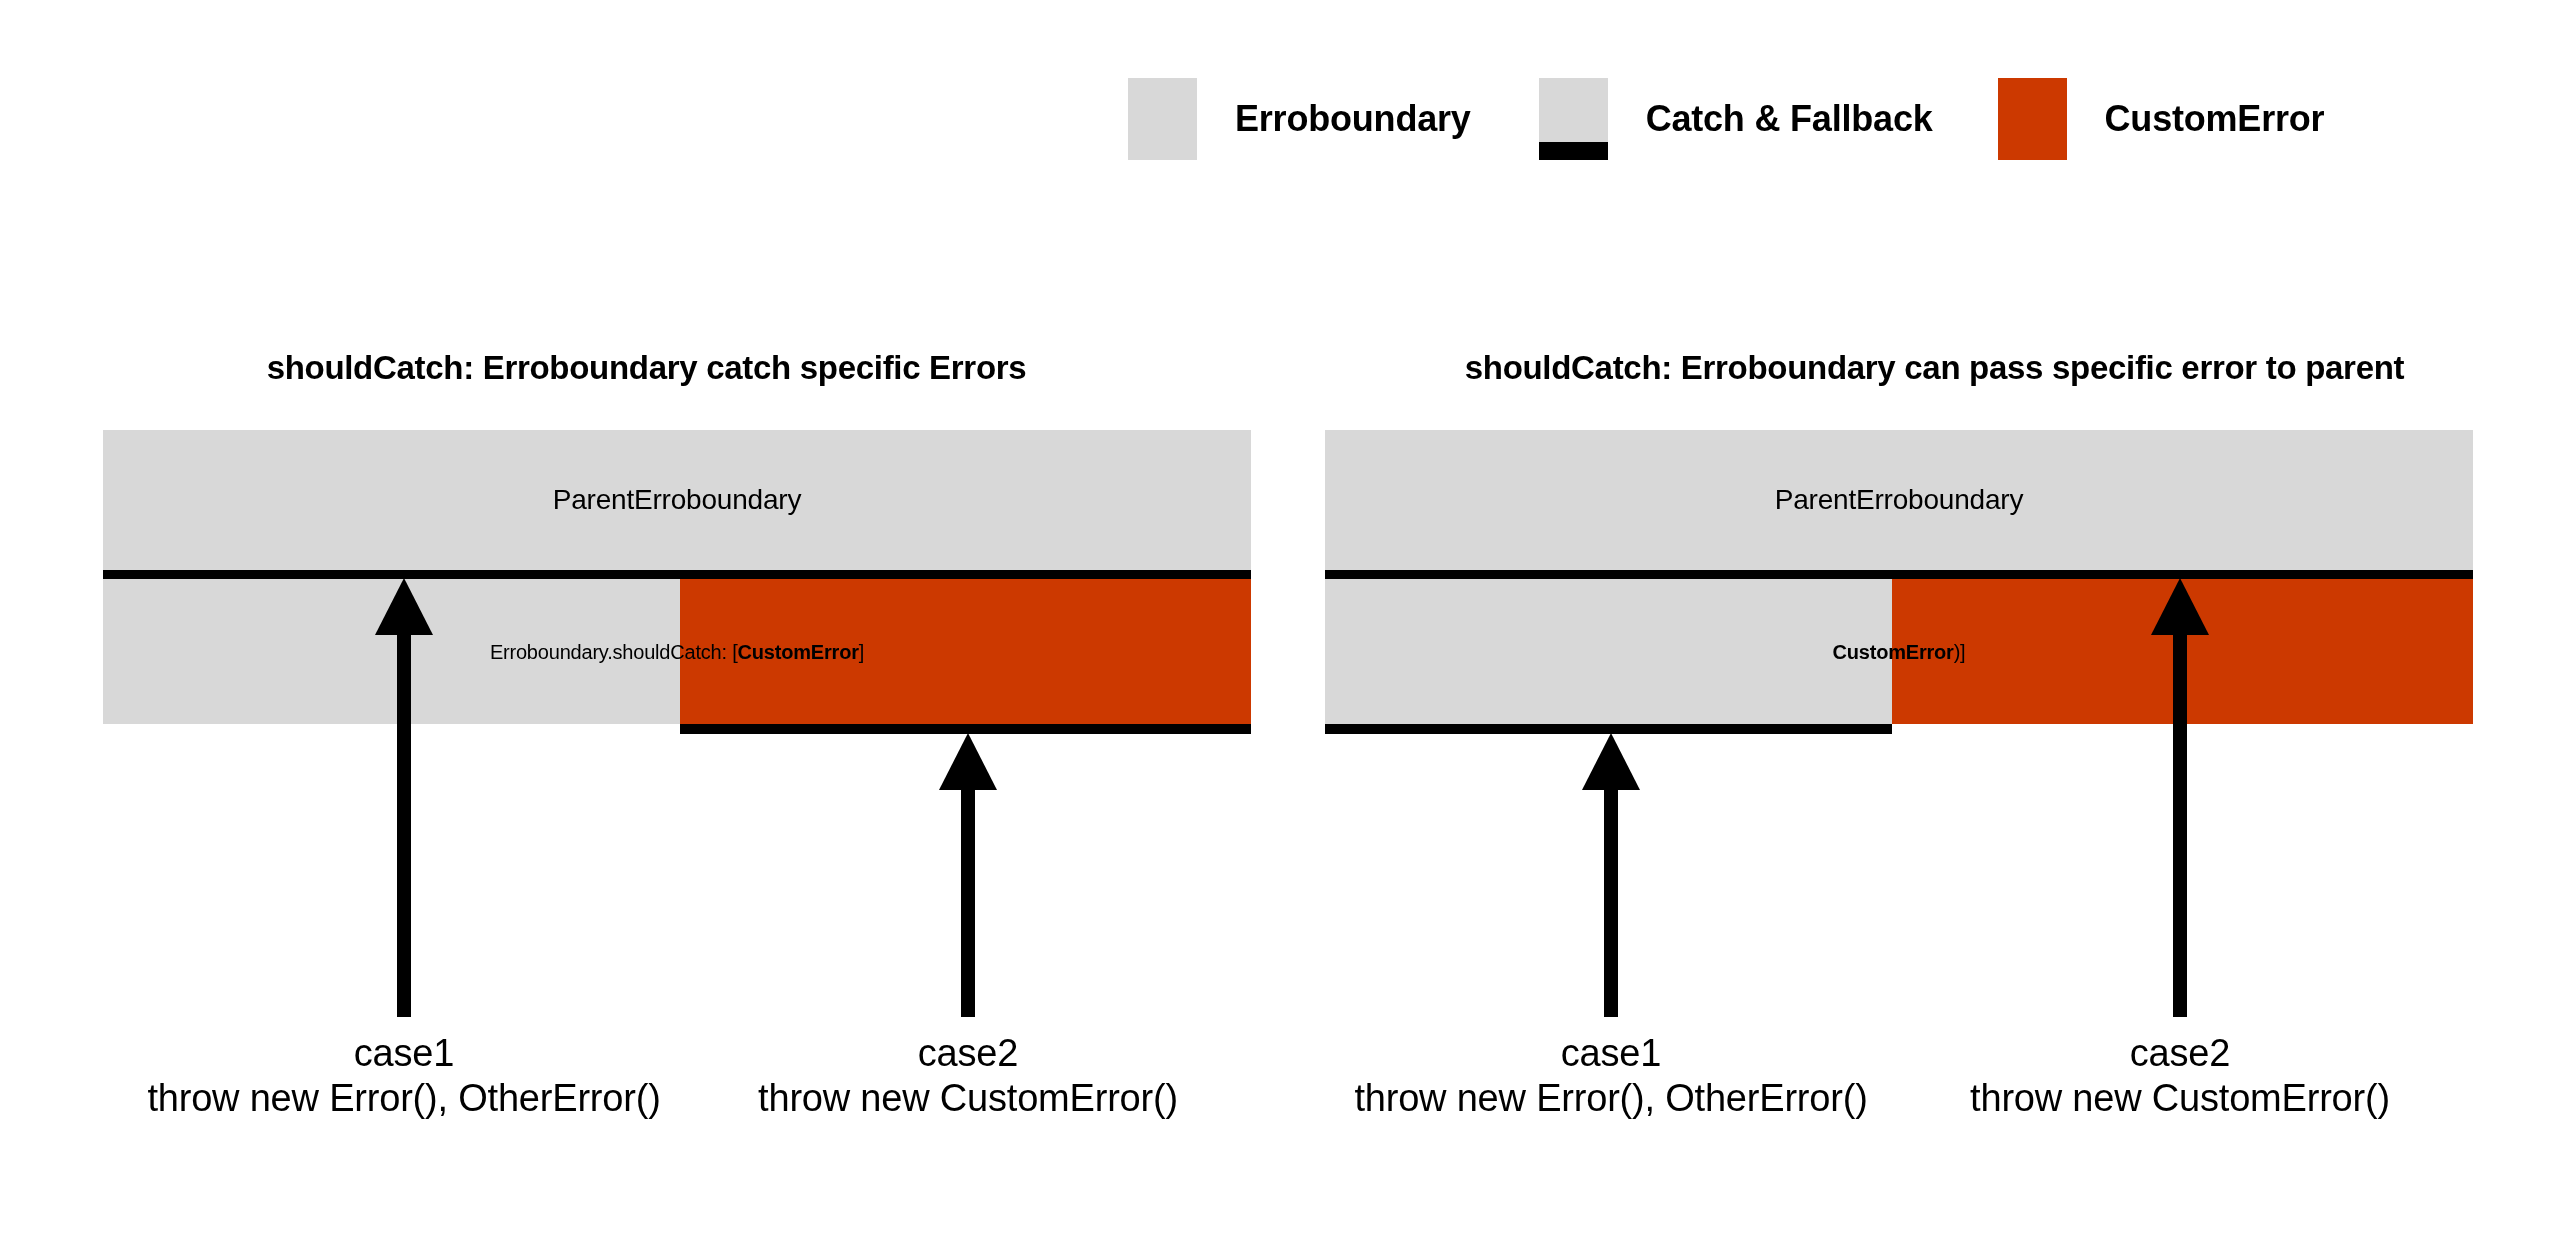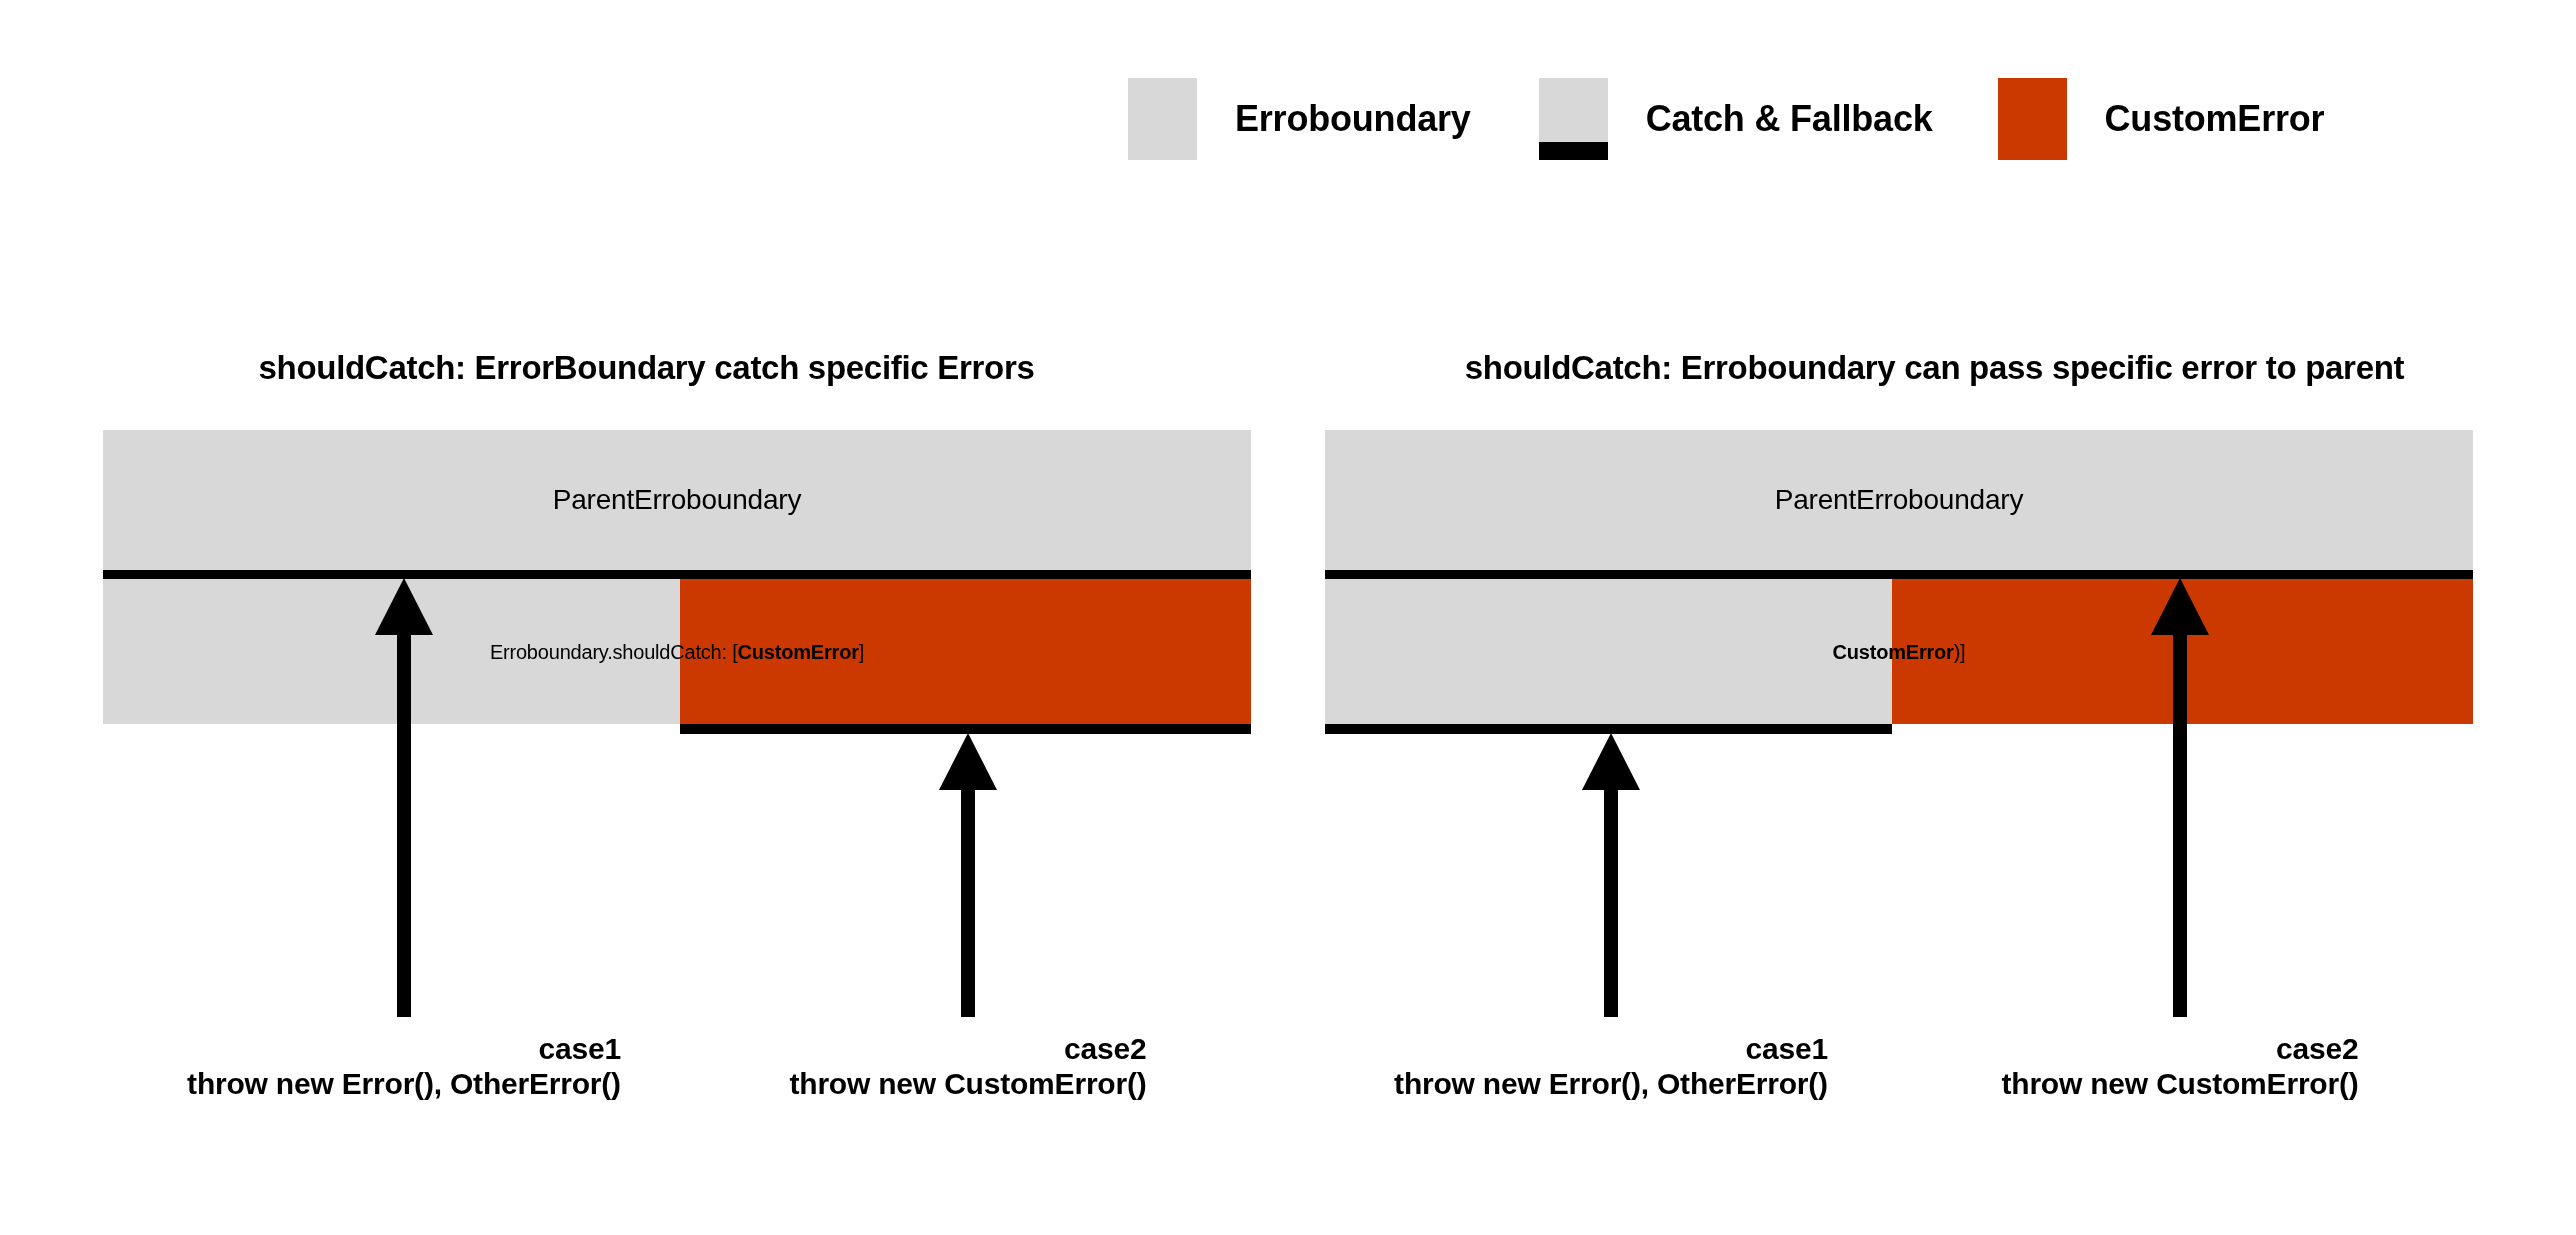--- a/index.html
+++ b/index.html
@@ -175,23 +175,23 @@
     left: 22px;
     top: 52px;
     width: 14px;
     background: #000000;
   }
 
   
   .case-caption {
     position: absolute;
     top: 1031px;
-    text-align: right;
-    font-size: 30px;
-    font-weight: bold;
+    text-align: center;
+    font-size: 38px;
+    font-weight: normal;
     letter-spacing: -0.2px;
     line-height: 1.18;
     white-space: nowrap;
     transform: translateX(-50%);
   }
 </style>
 </head>
 <body>
 
 <div class="legend">
@@ -212,21 +212,21 @@
 
   <div class="legend-item">
     <span class="legend-swatch orange"></span>
     <span class="legend-label">CustomError</span>
   </div>
 
 </div>
 
 <div class="panel" id="panel-left">
 
-  <div class="panel-title">shouldCatch: ErrorBoundary catch specific Errors</div>
+  <div class="panel-title">shouldCatch: Erroboundary catch specific Errors</div>
 
   <div class="diagram" id="diagram-left">
 
     <div class="parent-box">
       <span class="parent-label">ParentErroboundary</span>
     </div>
 
     <div class="bar-top"></div>
 
     <div class="child-row">

